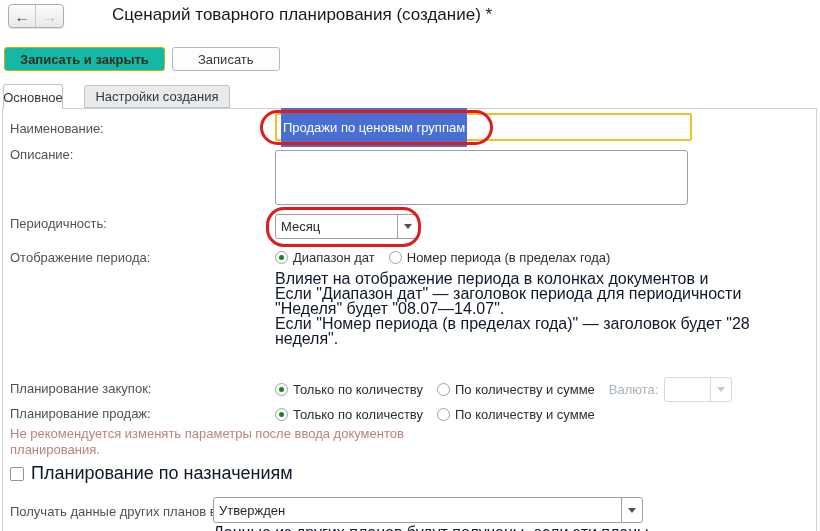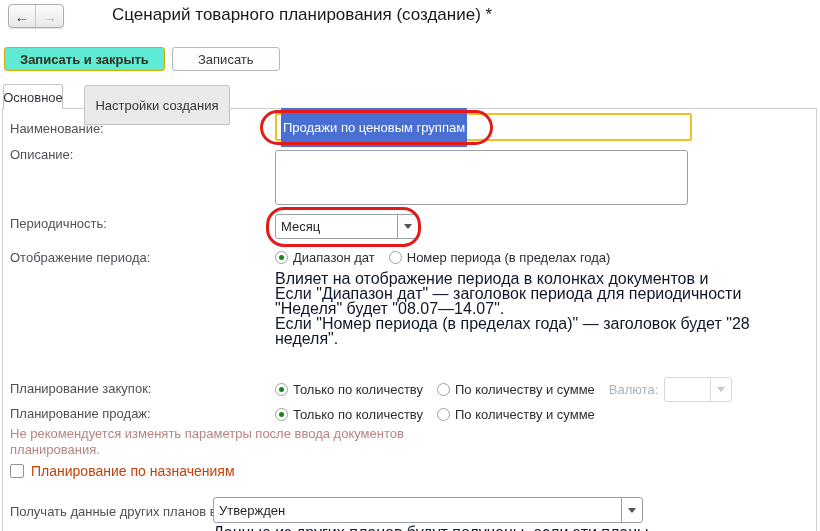--- a/index.html
+++ b/index.html
@@ -12,29 +12,29 @@
     background:linear-gradient(#fcfcfc,#e7e8ea); box-shadow:0 1px 1px rgba(0,0,0,.12); }
   .nav-btn { width:27px; height:22px; display:flex; align-items:center; justify-content:center;
     font-size:15px; cursor:pointer; }
   .nav-btn.back { color:#3a3e44; border-right:1px solid #c4c8cc; font-weight:bold; }
   .nav-btn.fwd { color:#b7bbc0; font-weight:bold; }
   .page-title { left:112px; top:5px; font-size:17px; color:#17191c; }
 
   
   .btn { height:24px; display:inline-flex; align-items:center; border-radius:3px;
     font-size:13px; cursor:pointer; }
-  .btn-primary { left:4px; top:47px; background:#5eead4; border:1px solid #d2ad00;
+  .btn-primary { left:4px; top:47px; background:#14b8a6; border:1px solid #d2ad00;
     padding:0 15px; font-weight:bold; color:#35301c; }
   .btn-secondary { left:172px; top:47px; background:#fdfdfd; border:1px solid #b4b9be;
     padding:0 25px; color:#33373c; }
 
   
   .panel { left:2px; top:108px; width:815px; height:423px; background:#fff;
     border:1px solid #cdd0d4; border-bottom:none; }
-  .tab { top:85px; height:40px; display:inline-flex; align-items:center; justify-content:center;
+  .tab { top:85px; height:23px; display:inline-flex; align-items:center; justify-content:center;
     font-size:13px; border:1px solid #bfc4c9; border-radius:3px 3px 0 0; cursor:pointer; color:#33373c; }
   .tab.active { left:3px; width:60px; background:#fff; border-bottom:none; height:25px; top:84px; z-index:3; }
   .tab.inactive { left:84px; width:146px; background:#e9eaeb; }
 
   
   .lbl { font-size:13px; color:#4e5257; white-space:nowrap; }
   .field-box { background:#fff; border:1px solid #9aa0a6; border-radius:3px; }
   .name-input { left:275px; top:113px; width:417px; height:28px; border:2px solid #f2bf24;
     border-radius:2px; background:#fff; display:flex; align-items:center; padding-left:4px;
     font-size:13px; }
@@ -58,21 +58,21 @@
     margin-right:5px; position:relative; background:#fff; flex:0 0 auto; }
   .radio.selected::after { content:""; position:absolute; left:3px; top:3px; width:5px; height:5px;
     border-radius:50%; background:#168716; }
 
   .hint { font-size:16px; color:#0f172a; line-height:15px; white-space:nowrap; }
   .warning { font-size:13px; color:#b98383; line-height:15.5px; white-space:nowrap; }
 
   .checkbox-row { left:10px; top:463px; display:flex; align-items:center; cursor:pointer; }
   .checkbox { width:14px; height:14px; border:1px solid #8f959b; border-radius:2px;
     background:#fff; margin-right:7px; }
-  .checkbox-label { font-size:14px; color:#c2410c;text-align:right; }
+  .checkbox-label { font-size:18px; color:#0f172a;text-align:right; }
 
   .currency-group { display:flex; align-items:center; margin-left:0; }
   .currency-label { font-size:13px; color:#aab3bb; margin-right:6px; }
 
   
   .annotation { border:3px solid #e11b1b; border-radius:18px; pointer-events:none; z-index:5; }
 </style>
 </head>
 <body>
 

